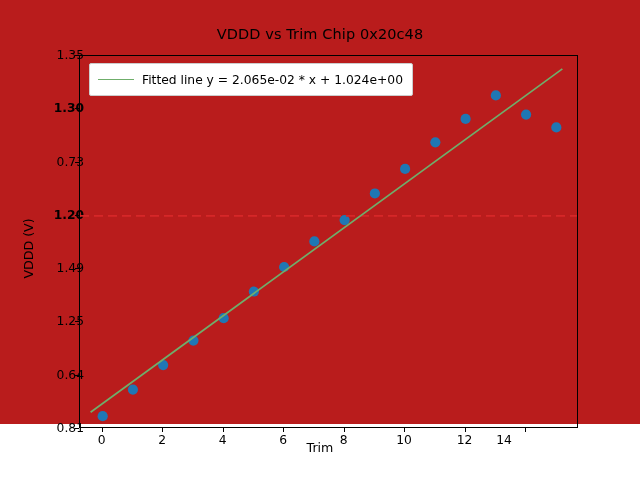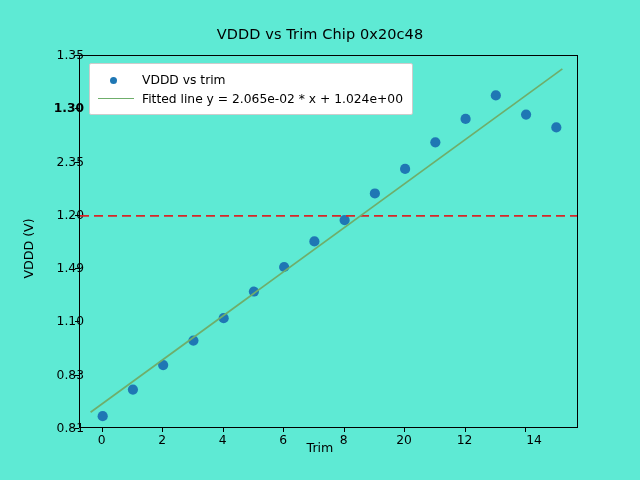--- a/index.html
+++ b/index.html
@@ -9,22 +9,22 @@
   }
   body {
     width: 640px;
     height: 480px;
     font-family: "DejaVu Sans", sans-serif;
     overflow: hidden;
   }
   #figure {
     position: relative;
     width: 640px;
-    height: 480px;
-    background: #5eead4;
+    height: 424px;
+    background: #b91c1c;
   }
   #chart-title {
     position: absolute;
     left: 0;
     top: 26px;
     width: 640px;
     text-align: center;
     font-size: 14.5px;
     color: #000000;
     letter-spacing: 0.1px;
@@ -156,51 +156,51 @@
 <div id="figure">
 
   <div id="chart-title">VDDD vs Trim Chip 0x20c48</div>
 
   <div id="ylabel">VDDD (V)</div>
   <div id="xlabel">Trim</div>
 
   <div id="y-ticks">
       <div class="ytick-text" style="top: 428px;">0.81</div>
       <div class="ytick-mark" style="top: 428px;"></div>
-      <div class="ytick-text" style="top: 374.714px;">0.83</div>
+      <div class="ytick-text" style="top: 374.714px;">0.64</div>
       <div class="ytick-mark" style="top: 374.714px;"></div>
-      <div class="ytick-text" style="top: 321.429px;">1.10</div>
+      <div class="ytick-text" style="top: 321.429px;">1.25</div>
       <div class="ytick-mark" style="top: 321.429px;"></div>
       <div class="ytick-text" style="top: 268.143px;">1.49</div>
       <div class="ytick-mark" style="top: 268.143px;"></div>
-      <div class="ytick-text" style="top: 214.857px;">1.20</div>
+      <div class="ytick-text" style="top: 214.857px; font-weight: bold;">1.20</div>
       <div class="ytick-mark" style="top: 214.857px;"></div>
-      <div class="ytick-text" style="top: 161.571px;">2.35</div>
+      <div class="ytick-text" style="top: 161.571px;">0.73</div>
       <div class="ytick-mark" style="top: 161.571px;"></div>
       <div class="ytick-text" style="top: 108.286px; font-weight: bold;">1.30</div>
       <div class="ytick-mark" style="top: 108.286px;"></div>
       <div class="ytick-text" style="top: 55px;">1.35</div>
       <div class="ytick-mark" style="top: 55px;"></div>
     </div>
   <div id="x-ticks">
       <div class="xtick-text" style="left: 101.682px;">0</div>
       <div class="xtick-mark" style="left: 101.682px;"></div>
       <div class="xtick-text" style="left: 162.167px;">2</div>
       <div class="xtick-mark" style="left: 162.167px;"></div>
       <div class="xtick-text" style="left: 222.652px;">4</div>
       <div class="xtick-mark" style="left: 222.652px;"></div>
       <div class="xtick-text" style="left: 283.136px;">6</div>
       <div class="xtick-mark" style="left: 283.136px;"></div>
       <div class="xtick-text" style="left: 343.621px;">8</div>
       <div class="xtick-mark" style="left: 343.621px;"></div>
-      <div class="xtick-text" style="left: 404.106px;">20</div>
+      <div class="xtick-text" style="left: 404.106px;">10</div>
       <div class="xtick-mark" style="left: 404.106px;"></div>
       <div class="xtick-text" style="left: 464.591px;">12</div>
       <div class="xtick-mark" style="left: 464.591px;"></div>
-      <div class="xtick-text" style="left: 534px; text-align: center;">14</div>
+      <div class="xtick-text" style="left: 504px; text-align: center;">14</div>
       <div class="xtick-mark" style="left: 525.076px;"></div>
     </div>
 
   <div id="plot-area">
     <svg id="plot-svg" width="499" height="373">
         <circle cx="22.681818181818183" cy="360.21142857142854" r="5.1" fill="#1f77b4"></circle>
         <circle cx="52.92424242424243" cy="333.56857142857154" r="5.1" fill="#1f77b4"></circle>
         <circle cx="83.16666666666666" cy="309.0571428571428" r="5.1" fill="#1f77b4"></circle>
         <circle cx="113.4090909090909" cy="284.5457142857143" r="5.1" fill="#1f77b4"></circle>
         <circle cx="143.65151515151516" cy="262.1657142857142" r="5.1" fill="#1f77b4"></circle>
@@ -216,25 +216,19 @@
         <circle cx="446.07575757575756" cy="58.61428571428587" r="5.1" fill="#1f77b4"></circle>
         <circle cx="476.3181818181818" cy="71.40285714285727" r="5.1" fill="#1f77b4"></circle>
         <line x1="0" x2="499" y1="159.85714285714295" y2="159.85714285714295" stroke="#d62728" stroke-width="1.7" stroke-dasharray="9,5"></line>
         <line x1="10.584848484848484" x2="482.3666666666667" y1="356.2256571428571" y2="12.916457142857269" stroke="#6fae6b" stroke-width="1.7"></line>
       </svg>
   </div>
 
   <div id="legend">
       <div class="legend-row">
         <span class="legend-sample">
-          <span class="lg-dot"></span>
-        </span>
-        <span class="legend-text">VDDD vs trim</span>
-      </div>
-      <div class="legend-row">
-        <span class="legend-sample">
           <span class="lg-solid"></span>
         </span>
         <span class="legend-text">Fitted line y = 2.065e-02 * x + 1.024e+00</span>
       </div>
     </div>
 
 </div>
 
 </body></html>

